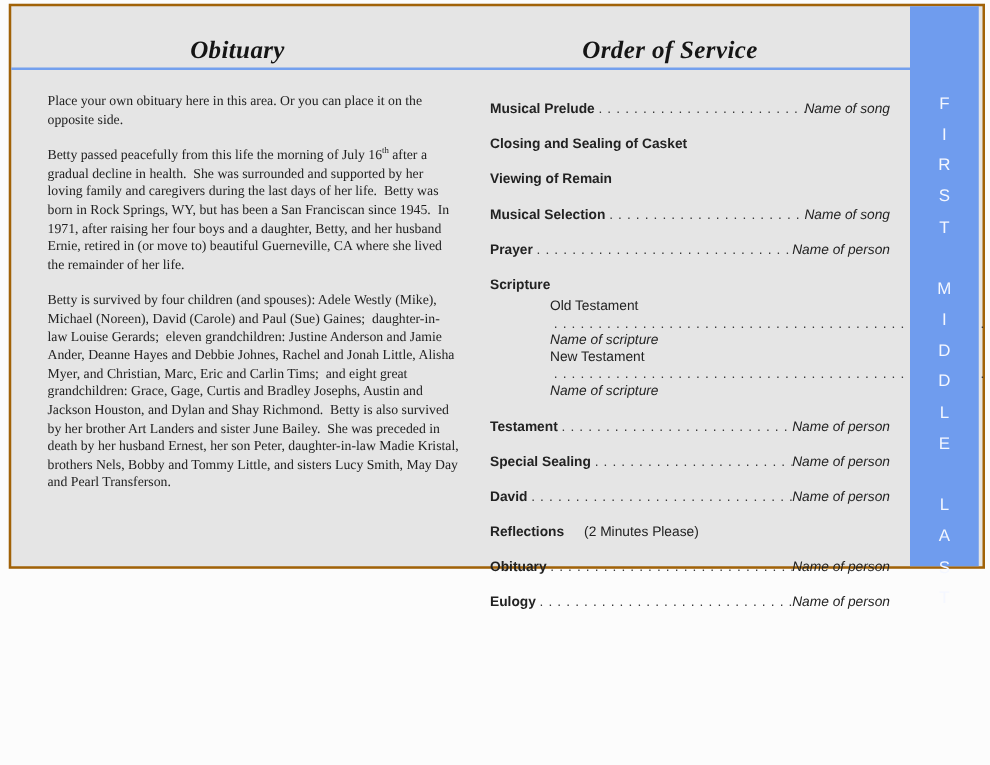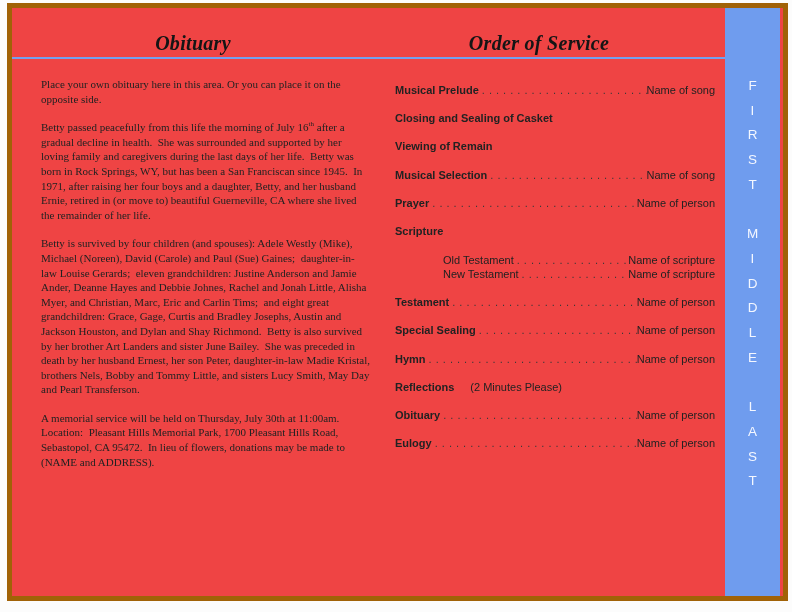--- a/index.html
+++ b/index.html
@@ -1,21 +1,21 @@
 <!DOCTYPE html>
 <html><head>
 <meta charset="utf-8">
 <style>
   * { margin:0; padding:0; box-sizing:border-box; }
   html,body { width:792px; height:612px; background:#fcfcfc; font-family:"Liberation Sans", sans-serif; }
   .canvas { position:relative; width:792px; height:612px; overflow:hidden; }
 
   .page {
-    position:absolute; left:7px; top:3px; width:781px; height:598px;
-    background:#ef4444; border:5px solid #a16207;
+    position:absolute; left:7px; top:3px; width:781px; height:452px;
+    background:#e5e5e5; border:2px solid #a16207;
   }
 
   
   .col-header {
     position:absolute; top:24px; width:362px; text-align:center;
     font-family:"Liberation Serif", serif; font-style:italic; font-weight:bold;
     font-size:20px; color:#151515; letter-spacing:0.3px;
   }
   .col-header.left  { left:0; }
   .col-header.right { left:346px; }
@@ -29,31 +29,31 @@
   }
   .obituary-col p { margin:0 0 14px 0; white-space:pre-wrap;font-family:Liberation Serif, serif; }
   .obituary-col sup { font-size:7px; vertical-align:super; line-height:0; }
 
   
   .service-col {
     position:absolute; left:383px; top:75px; width:320px;
     font-size:11px; color:#222;
   }
   .svc-row { display:flex; align-items:baseline; line-height:15px; margin-bottom:13.2px; }
-  .svc-row.group-head { margin-bottom:15px; }
-  .svc-subrow { display:flex; align-items:baseline; line-height:13.6px; padding-left:48px; }
+  .svc-row.group-head { margin-bottom:3px; }
+  .svc-subrow { display:flex; align-items:baseline; line-height:13.6px; padding-left:48px;flex-direction:column; }
   .svc-subrow.last { margin-bottom:14px; }
   .svc-label { font-weight:bold; white-space:nowrap; }
   .svc-sublabel { white-space:nowrap; }
   .svc-suffix { margin-left:16px; white-space:nowrap; }
   .svc-leader {
     flex:1; overflow:hidden; white-space:nowrap;
     padding:0 3px; color:#3a3a3a; letter-spacing:0.5px;
   }
-  .svc-value { white-space:nowrap; }
+  .svc-value { white-space:nowrap;font-style:italic; }
 
   
   .name-sidebar {
     position:absolute; top:0; bottom:0; right:3px; width:55px;
   }
   .name-text {
     padding-top:66px; text-align:center; color:#f4f7ff;
     font-size:13.5px; line-height:24.7px; white-space:pre-line;
     font-weight:400;
   }
@@ -66,21 +66,20 @@
 
     <div class="col-header left">Obituary</div>
     <div class="col-header right">Order of Service</div>
 
     <div class="rule" style="background: rgb(116, 160, 238);"></div>
 
     <div class="obituary-col">
       <p>Place your own obituary here in this area. Or you can place it on the opposite side.</p>
       <p><span>Betty passed peacefully from this life the morning of July 16</span><sup>th</sup><span> after a gradual decline in health.  She was surrounded and supported by her loving family and caregivers during the last days of her life.  Betty was born in Rock Springs, WY, but has been a San Franciscan since 1945.  In 1971, after raising her four boys and a daughter, Betty, and her husband Ernie, retired in (or move to) beautiful Guerneville, CA where she lived the remainder of her life.</span></p>
       <p>Betty is survived by four children (and spouses): Adele Westly (Mike), Michael (Noreen), David (Carole) and Paul (Sue) Gaines;  daughter-in-law Louise Gerards;  eleven grandchildren: Justine Anderson and Jamie Ander, Deanne Hayes and Debbie Johnes, Rachel and Jonah Little, Alisha Myer, and Christian, Marc, Eric and Carlin Tims;  and eight great grandchildren: Grace, Gage, Curtis and Bradley Josephs, Austin and Jackson Houston, and Dylan and Shay Richmond.  Betty is also survived by her brother Art Landers and sister June Bailey.  She was preceded in death by her husband Ernest, her son Peter, daughter-in-law Madie Kristal, brothers Nels, Bobby and Tommy Little, and sisters Lucy Smith, May Day and Pearl Transferson.</p>
-      <p>A memorial service will be held on Thursday, July 30th at 11:00am.  Location:  Pleasant Hills Memorial Park, 1700 Pleasant Hills Road, Sebastopol, CA 95472.  In lieu of flowers, donations may be made to (NAME and ADDRESS).</p>
     </div>
 
     <div class="service-col">
 
       <div class="svc-row">
         <span class="svc-label">Musical Prelude</span>
         <span class="svc-leader">. . . . . . . . . . . . . . . . . . . . . . . . . . . . . . . . . . . . . . . . . . . . . . . . . . . . . . . . . . . . . . . . . . . . . . . . . . . . . . . .</span>
         <span class="svc-value">Name of song</span>
       </div>
 
@@ -125,21 +124,21 @@
         <span class="svc-value">Name of person</span>
       </div>
 
       <div class="svc-row">
         <span class="svc-label">Special Sealing</span>
         <span class="svc-leader">. . . . . . . . . . . . . . . . . . . . . . . . . . . . . . . . . . . . . . . . . . . . . . . . . . . . . . . . . . . . . . . . . . . . . . . . . . . . . . . .</span>
         <span class="svc-value">Name of person</span>
       </div>
 
       <div class="svc-row">
-        <span class="svc-label">Hymn</span>
+        <span class="svc-label">David</span>
         <span class="svc-leader">. . . . . . . . . . . . . . . . . . . . . . . . . . . . . . . . . . . . . . . . . . . . . . . . . . . . . . . . . . . . . . . . . . . . . . . . . . . . . . . .</span>
         <span class="svc-value">Name of person</span>
       </div>
 
       <div class="svc-row">
         <span class="svc-label">Reflections</span>
         <span class="svc-suffix">(2 Minutes Please)</span>
       </div>
 
       <div class="svc-row">

